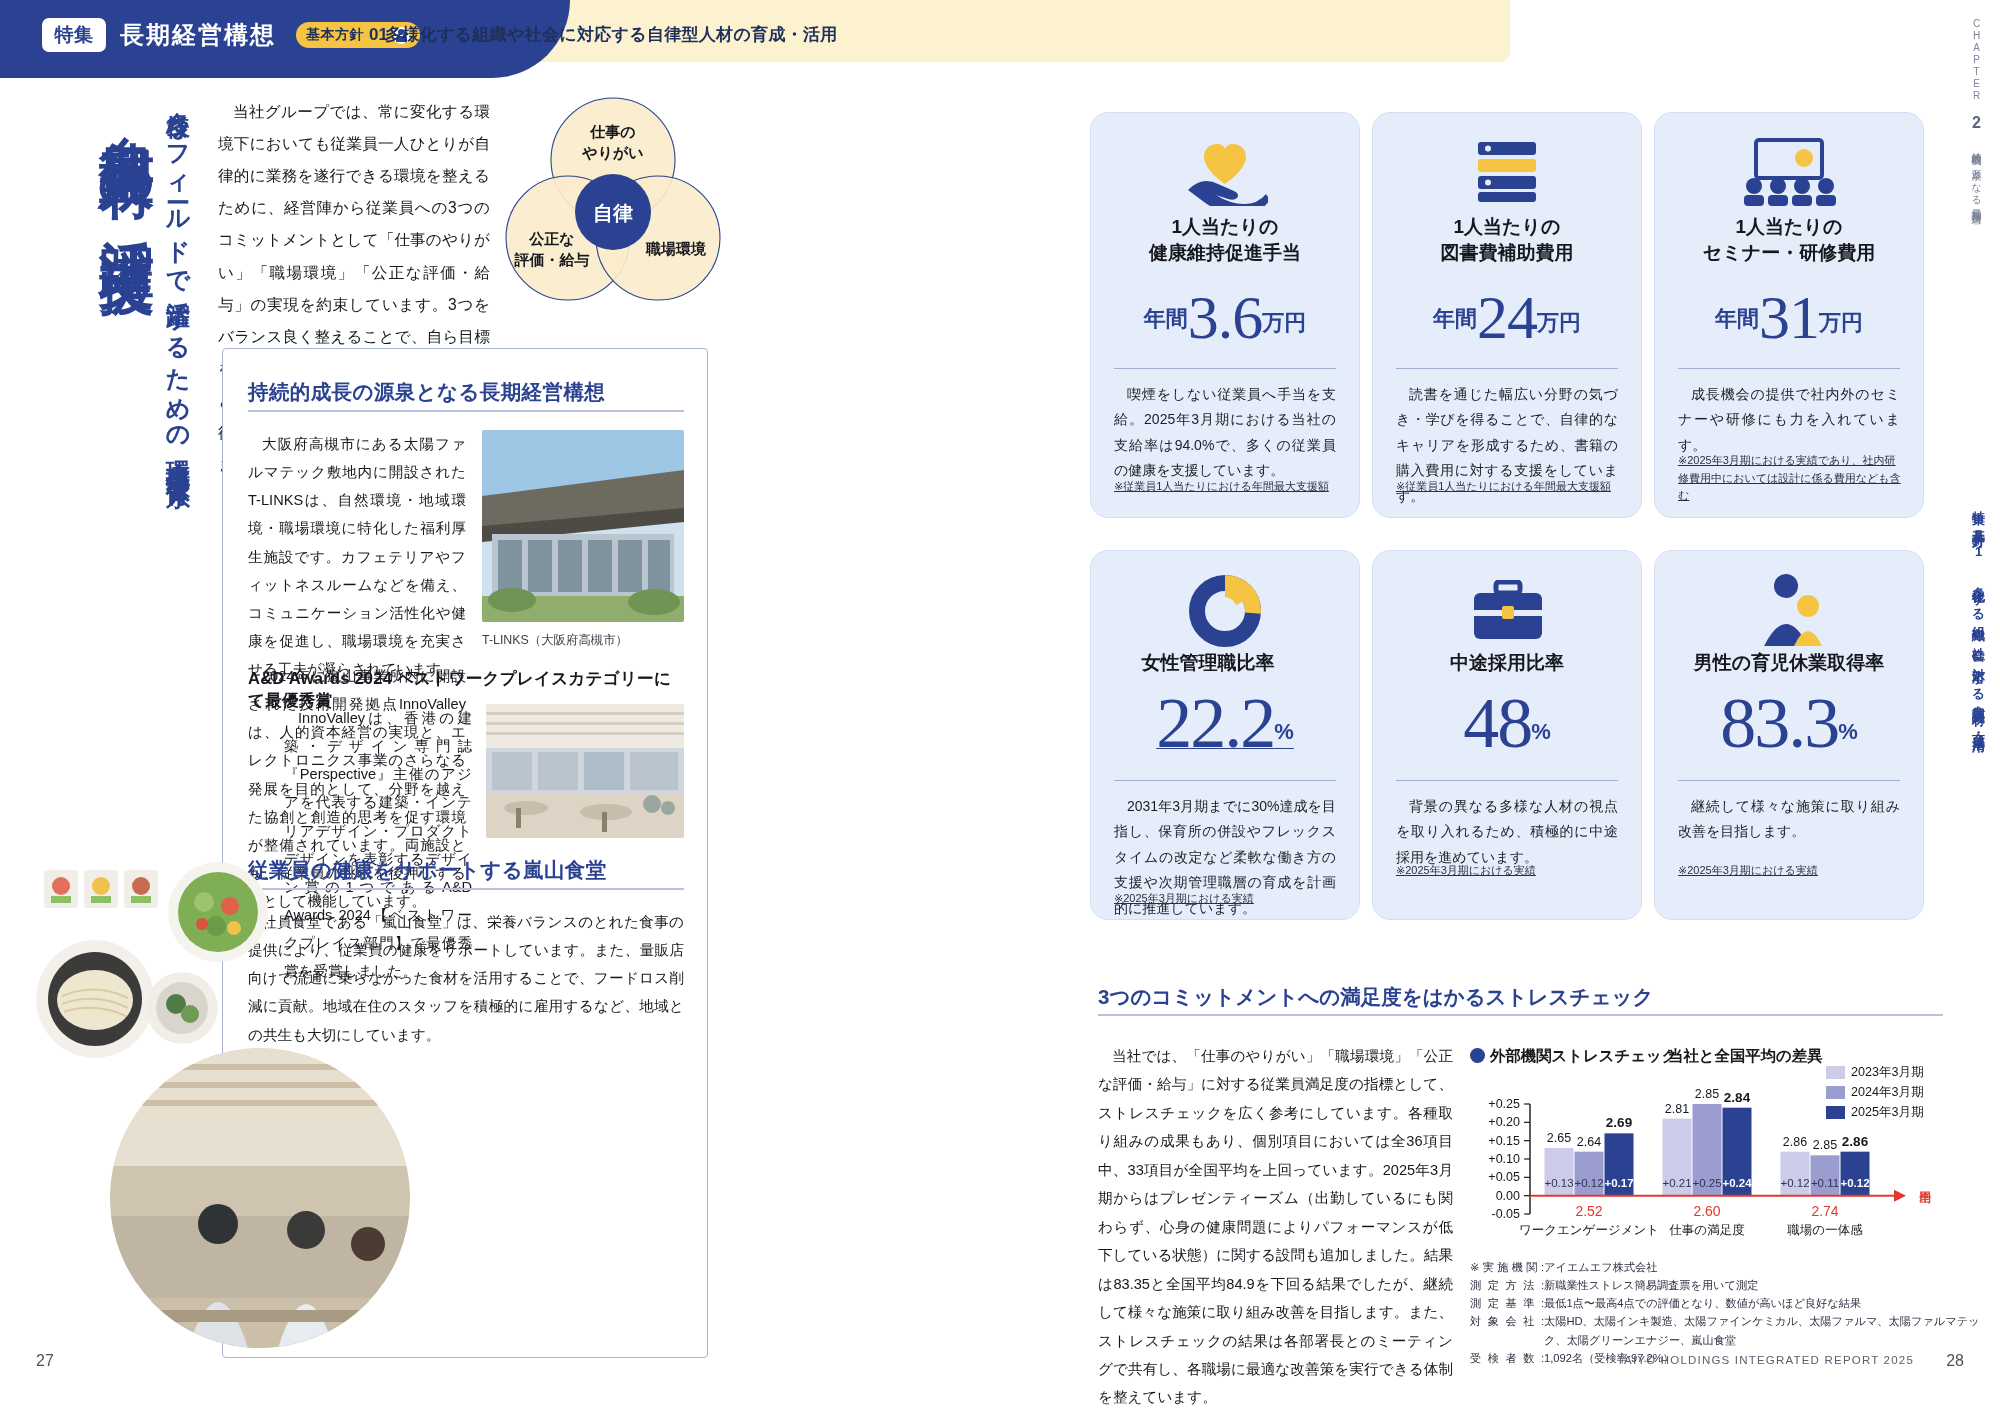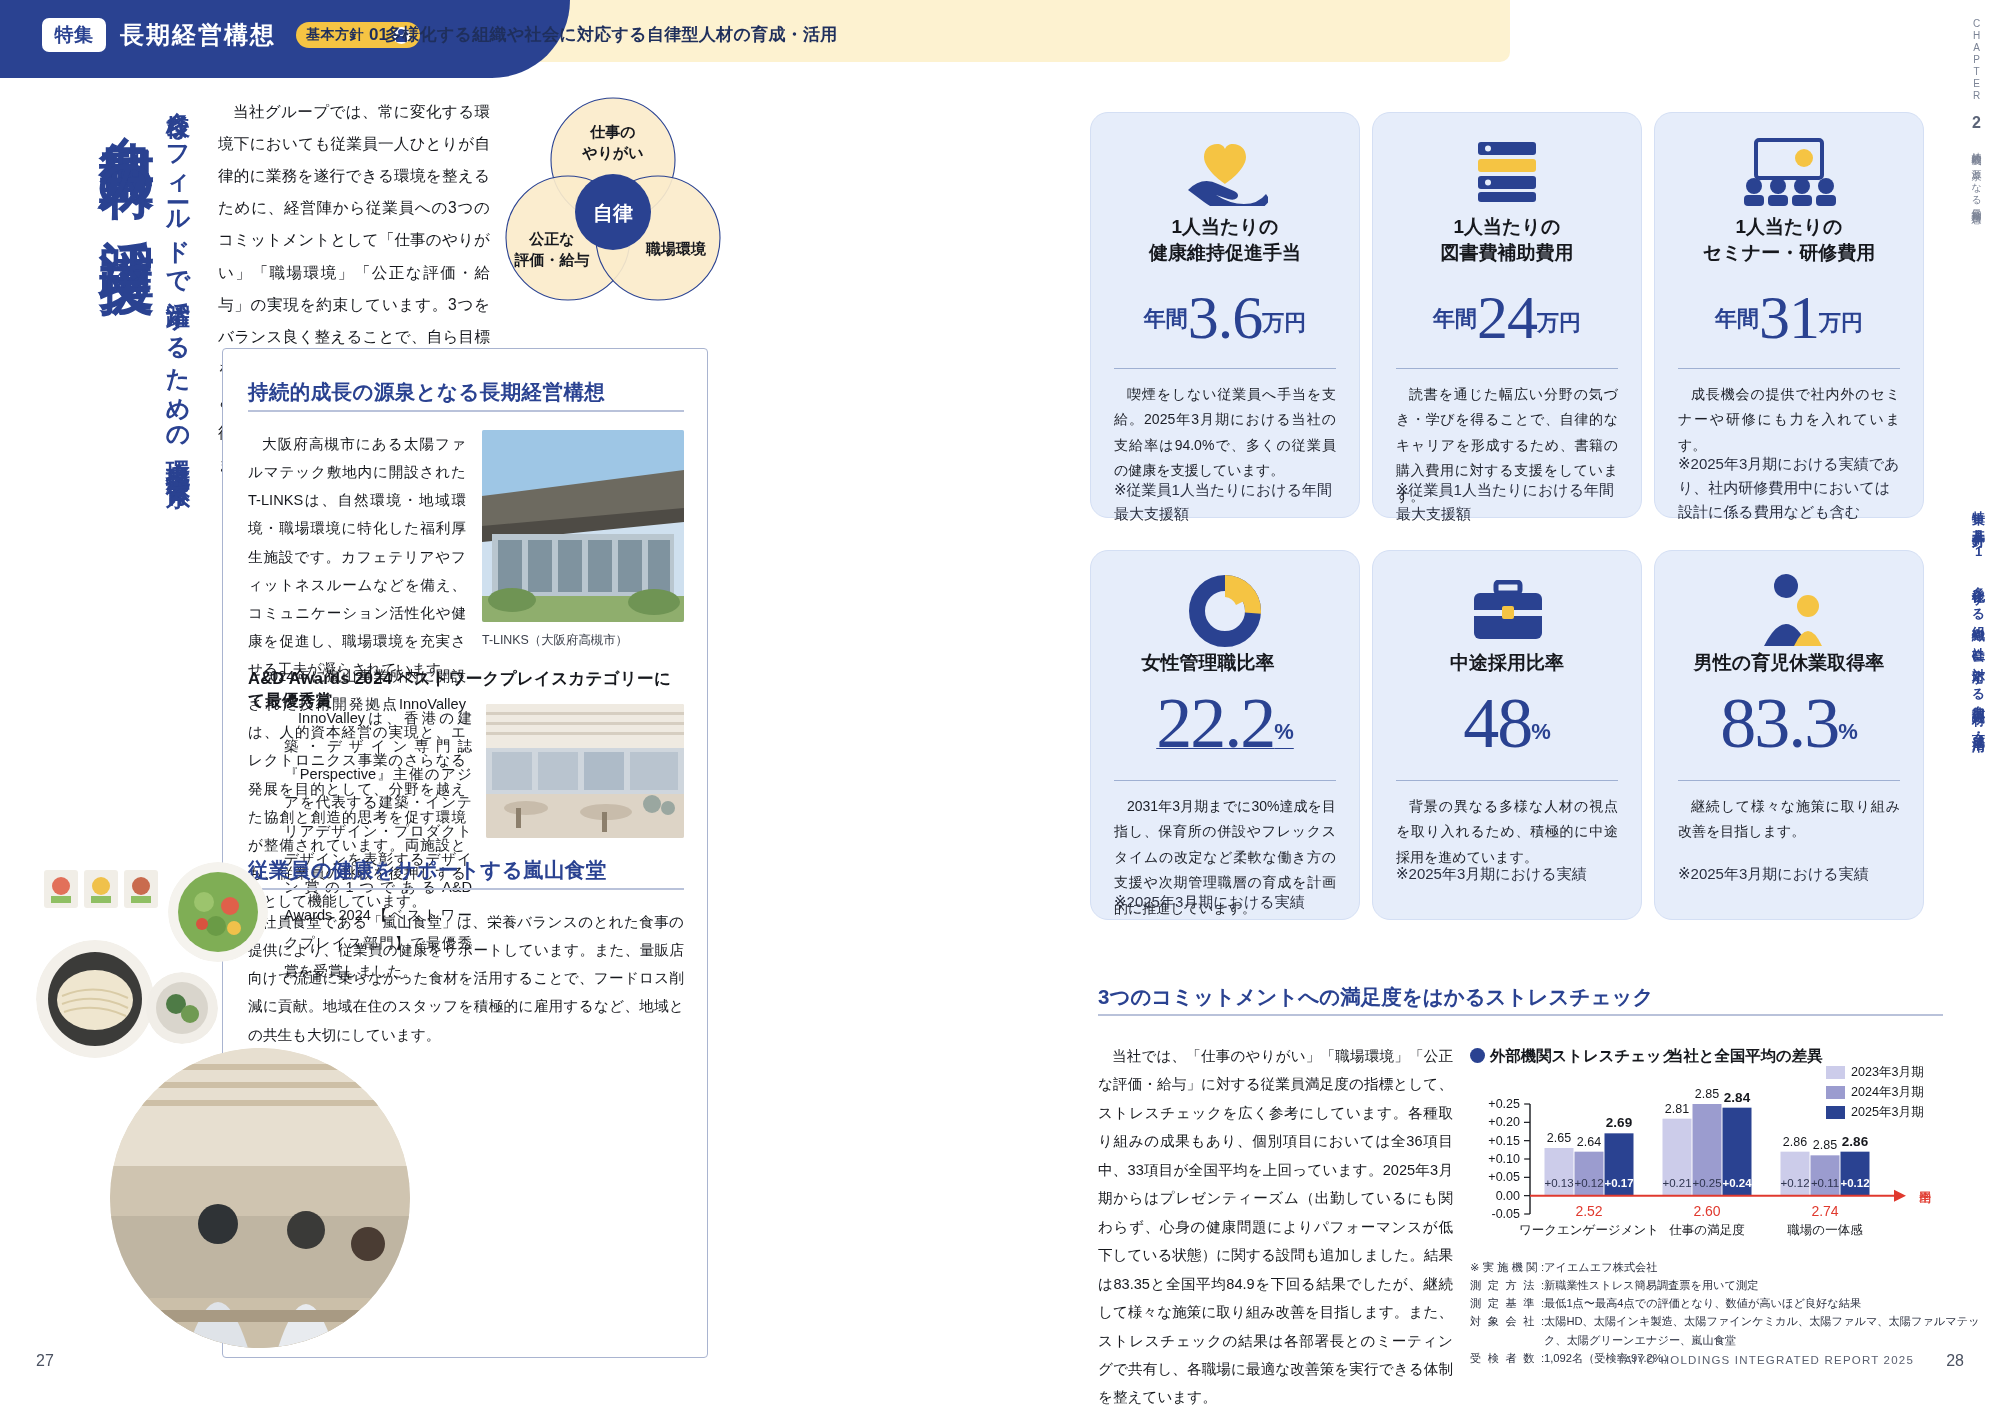--- a/index.html
+++ b/index.html
@@ -139,21 +139,21 @@
   .cv-pre { font-size:22px; font-weight:700; vertical-align:12px; }
   .cv-num { font-size:62px; font-weight:400; letter-spacing:-1px;
     font-family:"Liberation Serif","DejaVu Serif",serif; }
   .cv-suf { font-size:22px; font-weight:700; vertical-align:8px; }
   .card-rule { position:absolute; height:1px; background:#9fb0d2; }
   .card-desc {
     position:absolute; font-size:14px; line-height:1.82; color:#1b1e26;
     text-align:justify; text-indent:13px;
   }
   .card-note {
-    position:absolute; font-size:15px; line-height:1.6; color:#2b3040;
+    position:absolute; font-size:11px; line-height:1.6; color:#2b3040;text-decoration:underline;
   }
 
   
   .cv-num-lg { font-size:72px; font-weight:400; letter-spacing:-2px;
     font-family:"Liberation Serif","DejaVu Serif",serif; }
 
   
   .sc-h {
     position:absolute; left:1098px; top:983px; font-size:20.5px;
     font-weight:700; color:#2a4291;

